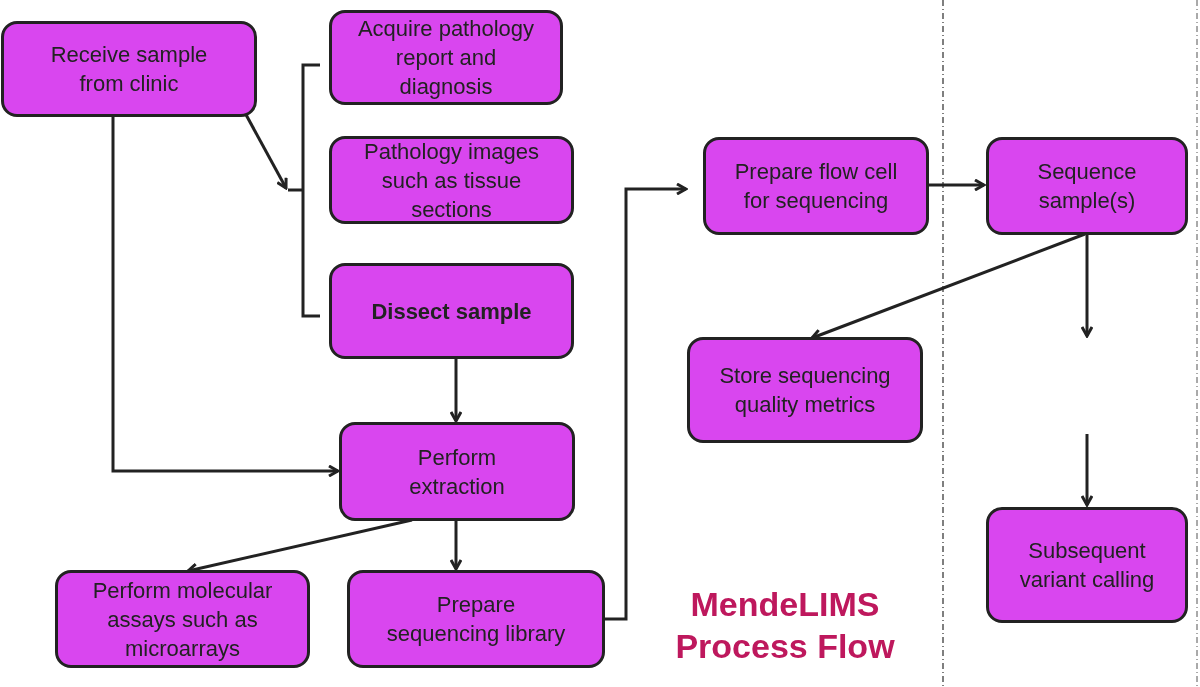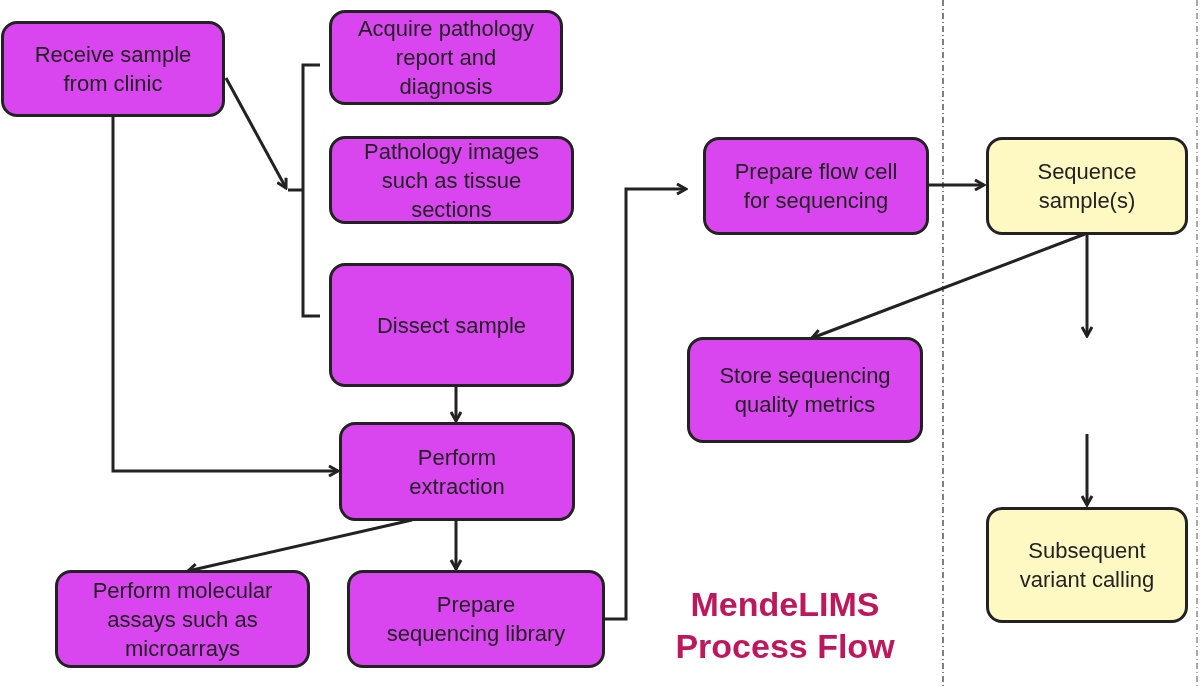--- a/index.html
+++ b/index.html
@@ -5,21 +5,21 @@
   html, body { margin: 0; padding: 0; background: #ffffff; }
   #canvas { position: relative; width: 1200px; height: 687px; overflow: hidden; background: #fff; }
   #wires { position: absolute; left: 0; top: 0; width: 1200px; height: 687px; }
   .box {
     position: absolute; box-sizing: border-box;
     border: 3px solid #222; border-radius: 16px; background: #d946ef;
     display: flex; align-items: center; justify-content: center; text-align: center;
     font-family: "Liberation Sans", sans-serif; font-size: 22px; line-height: 29px; color: #222;
     white-space: pre-line; padding: 0 6px;
   }
-  .box.shaded { background: #fef9c3; }
+  .box.shaded { background: #d946ef; }
   .title {
     position: absolute; font-family: Liberation Sans, sans-serif; font-weight: bold;
     font-size: 34px; line-height: 42px; color: #be185d; text-align: center; white-space: pre-line;
   }
 </style>
 </head>
 <body>
 
 <div id="canvas">
   <svg id="wires" viewBox="0 0 1200 687">
@@ -40,29 +40,29 @@
     <path d="M456,358 L456,421" fill="none" stroke="#222" stroke-width="3" marker-end="url(#arr)"></path>
     <path d="M412,520 L188,571" fill="none" stroke="#222" stroke-width="3" marker-end="url(#arr)"></path>
     <path d="M456,520 L456,569" fill="none" stroke="#222" stroke-width="3" marker-end="url(#arr)"></path>
     <path d="M586,619 L626,619 L626,189 L686,189" fill="none" stroke="#222" stroke-width="3" marker-end="url(#arr)"></path>
     <path d="M911,185 L984,185" fill="none" stroke="#222" stroke-width="3" marker-end="url(#arr)"></path>
     <path d="M1085,234 L812,338" fill="none" stroke="#222" stroke-width="3" marker-end="url(#arr)"></path>
     <path d="M1087,234 L1087,336" fill="none" stroke="#222" stroke-width="3" marker-end="url(#arr)"></path>
     <path d="M1087,434 L1087,505" fill="none" stroke="#222" stroke-width="3" marker-end="url(#arr)"></path>
   </svg>
 
-  <div class="box" style="left:1px;top:21px;width:224px;height:96px;">Receive sample
+  <div class="box" style="left:1px;top:21px;width:256px;height:96px;">Receive sample
 from clinic</div>
   <div class="box" style="left:329px;top:10px;width:234px;height:95px;">Acquire pathology
 report and
 diagnosis</div>
   <div class="box" style="left:329px;top:136px;width:245px;height:88px;">Pathology images
 such as tissue
 sections</div>
-  <div class="box" style="left:329px;top:263px;width:245px;height:124px;">Dissect sample</div>
+  <div class="box" style="left:329px;top:263px;width:245px;height:96px;font-weight:bold;">Dissect sample</div>
   <div class="box" style="left:55px;top:570px;width:255px;height:98px;">Perform molecular
 assays such as
 microarrays</div>
   <div class="box" style="left:339px;top:422px;width:236px;height:99px;">Perform
 extraction</div>
   <div class="box" style="left:335px;top:570px;width:258px;height:98px;margin-left:12px;">Prepare
 sequencing library</div>
   <div class="box" style="left:687px;top:137px;width:226px;height:98px;margin-left:16px;">Prepare flow cell
 for sequencing</div>
   <div class="box shaded" style="left:986px;top:137px;width:202px;height:98px;">Sequence

